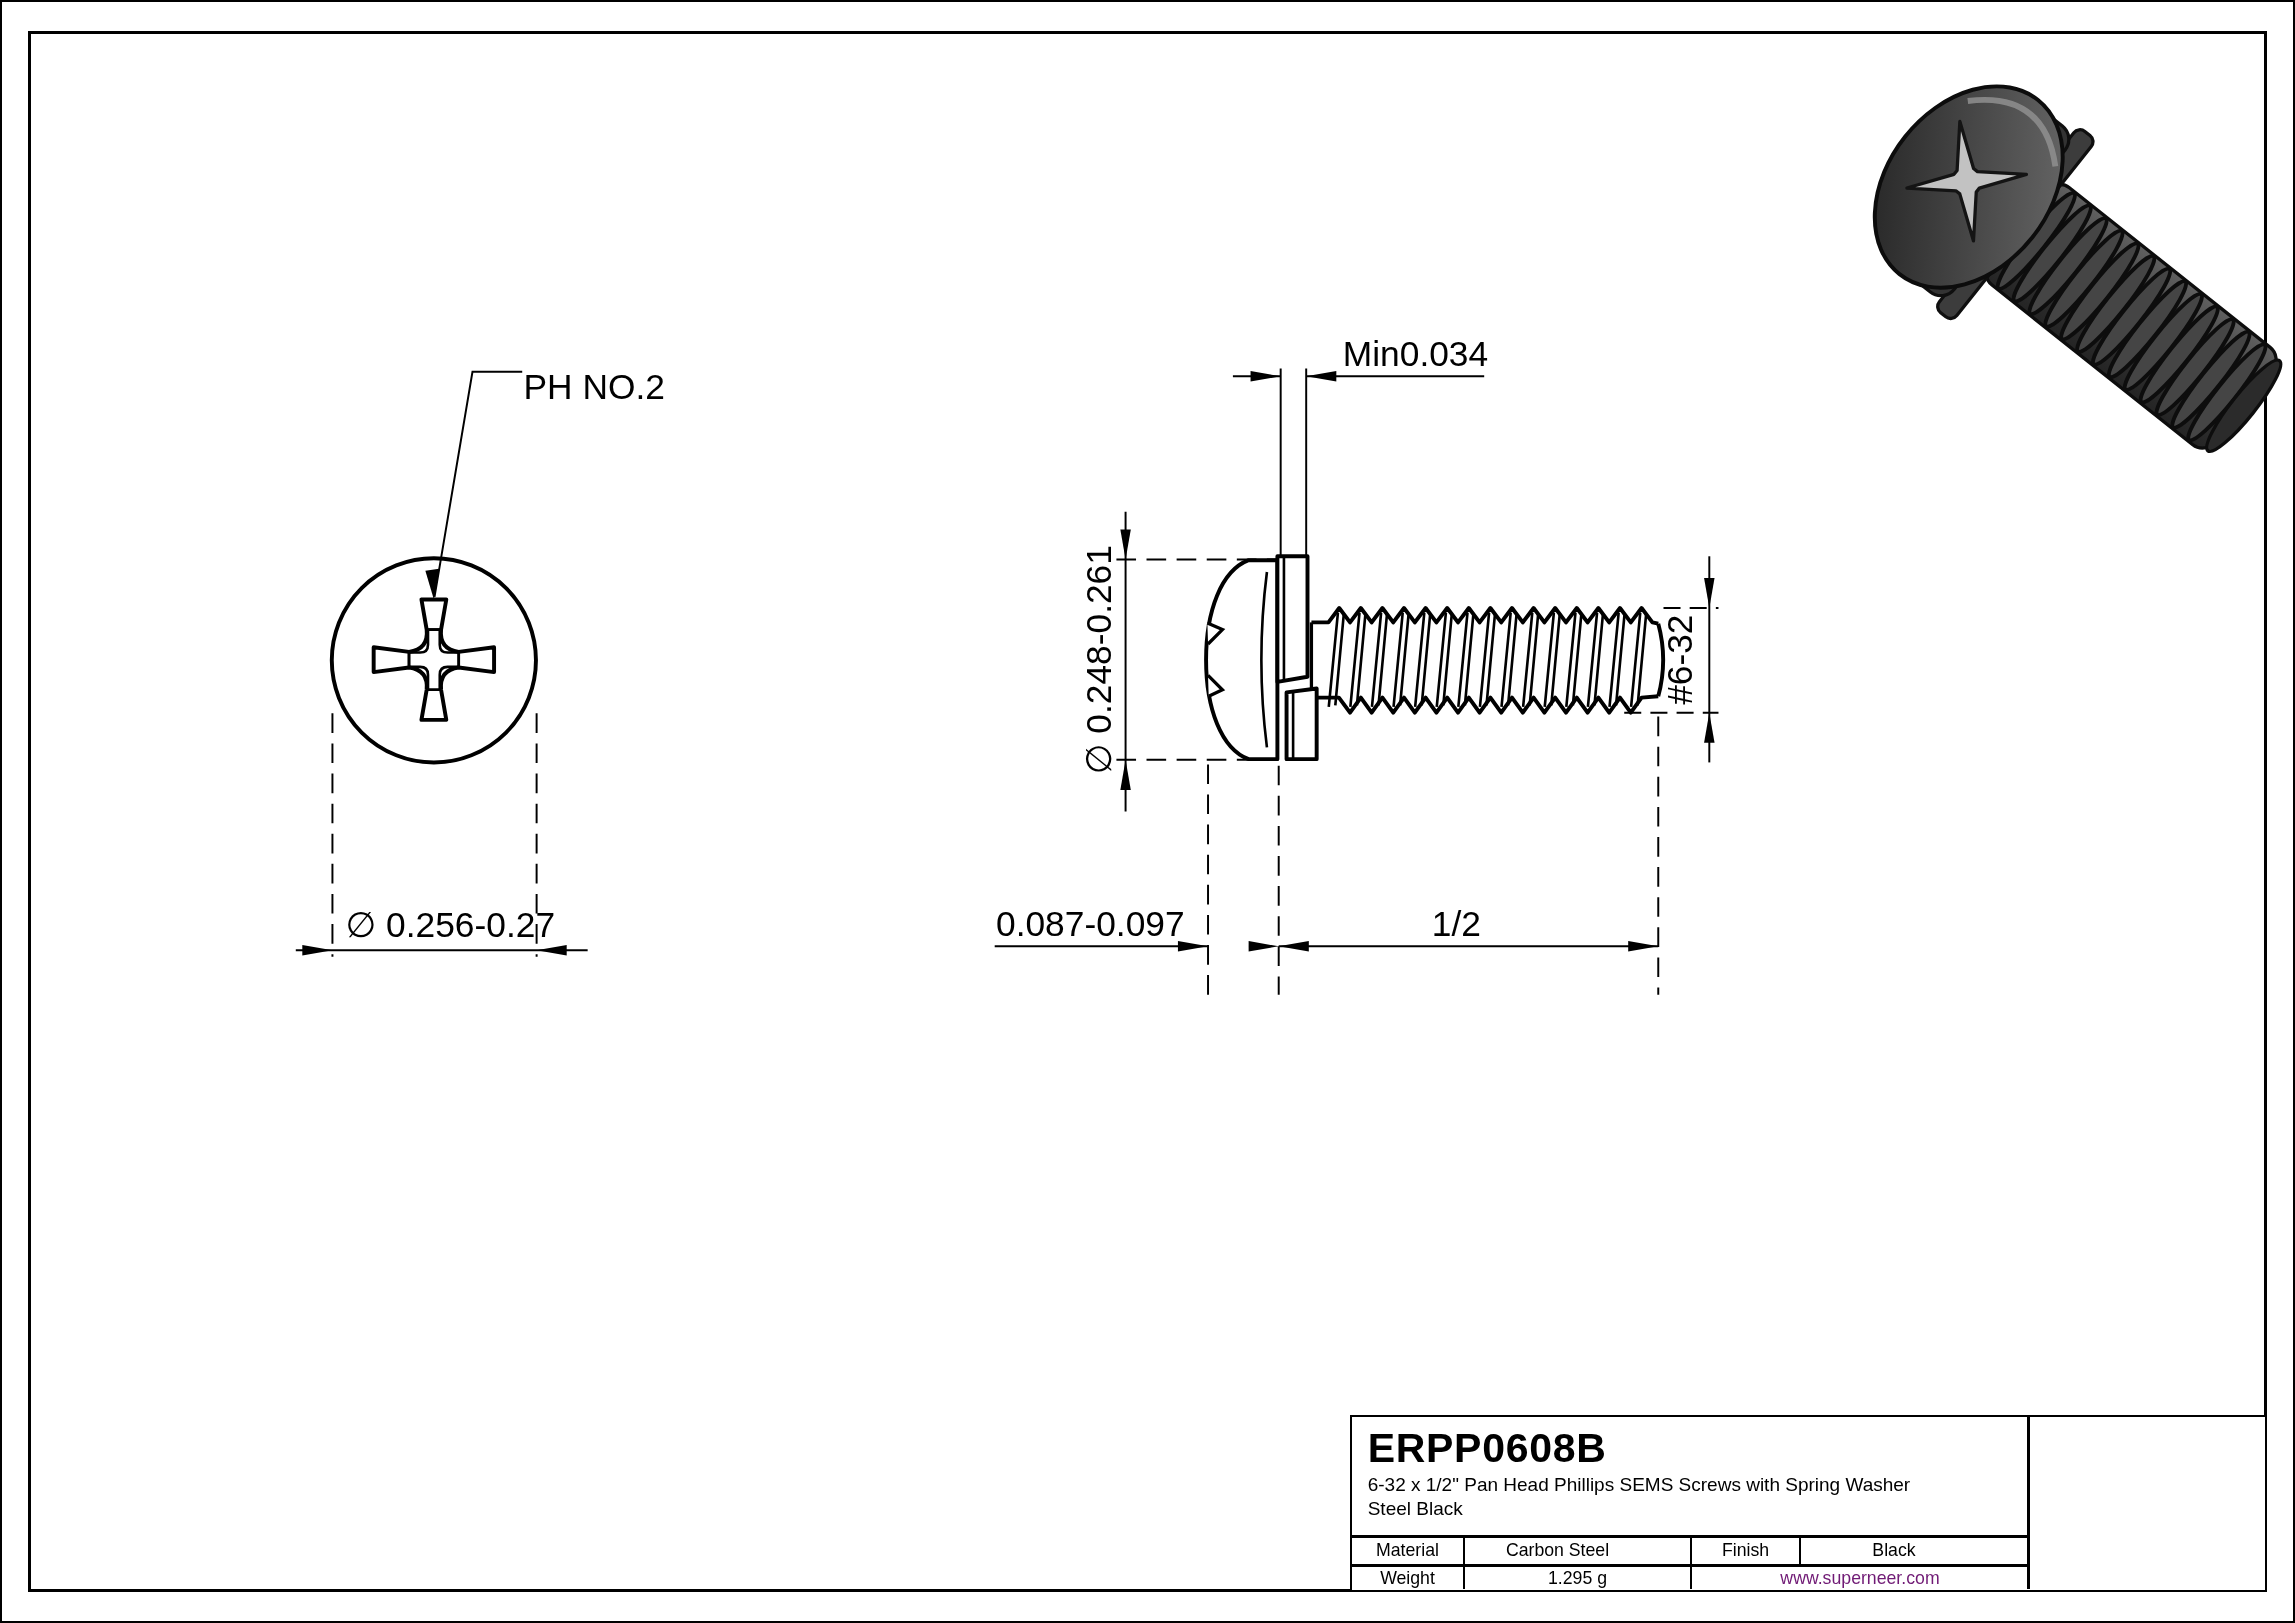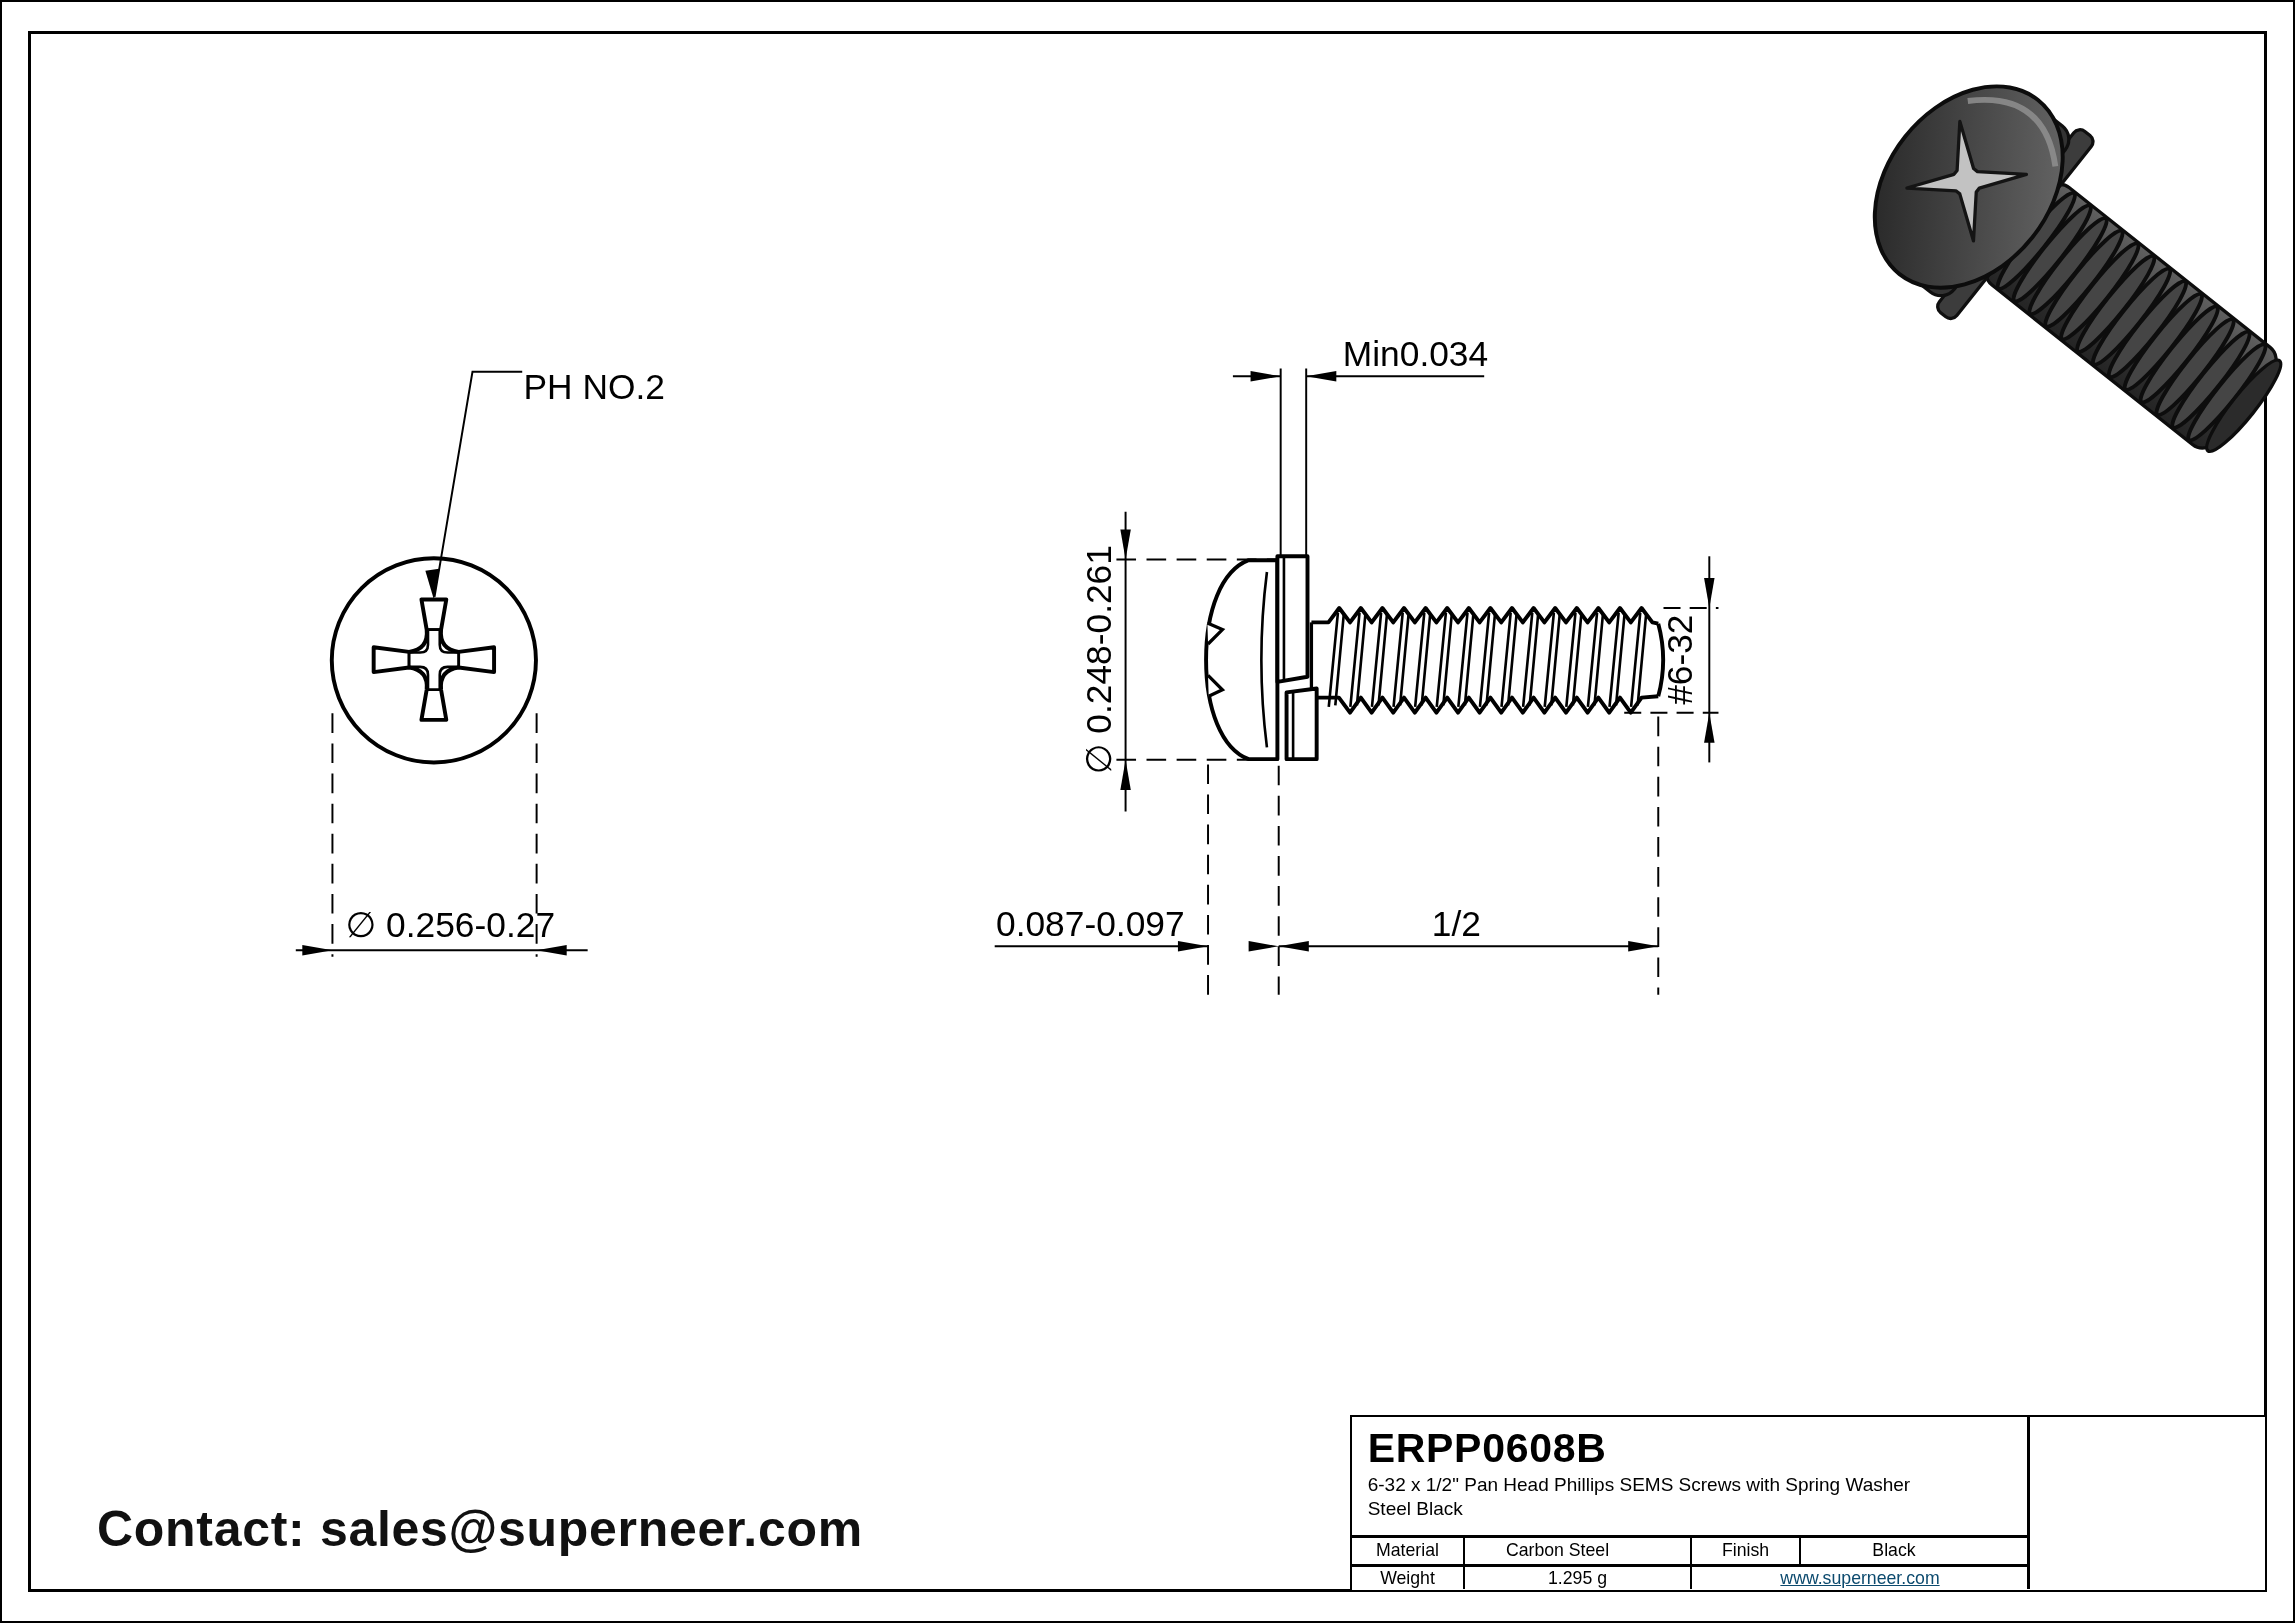--- a/index.html
+++ b/index.html
@@ -11,21 +11,21 @@
   svg.drawing { position:absolute; left:0; top:0; width:2295px; height:1623px; }
   svg text { font-family:"Liberation Sans", sans-serif; fill:#000; }
   .dimtext { font-size:54px; }
   .contact { position:absolute; left:97px; top:1500px; font-size:50px; font-weight:600; color:#111; letter-spacing:0.7px; }
   
   .title-block { position:absolute; left:1350px; top:1415px; width:917px; height:177px; border:2.6px solid #000; background:#fff; }
   .tb-line { position:absolute; background:#000; }
   .part-number { position:absolute; left:15.7px; top:7.9px; font-size:41px; font-weight:700; letter-spacing:0.7px; color:#000; }
   .part-desc { position:absolute; left:15.7px; top:56px; width:550px; font-size:19px; line-height:1.28; color:#000; }
   .cell { position:absolute; display:flex; align-items:center; justify-content:center; font-size:17.7px; color:#000; }
-  .cell.url { color:#0c4a6e;text-decoration:underline; }
+  .cell.url { color:#701a75; }
   .logo-cell { position:absolute; left:675px; top:0; width:242px; height:172px; }
   .logo-mark { position:absolute; left:88px; top:15px; }
   .logo-word { position:absolute; left:0; right:0; top:137px; text-align:center; font-size:29.5px; font-weight:700; letter-spacing:2px; color:#1b88d2; }
 </style>
 </head>
 <body>
 
 <div class="page">
 
   <div class="outer-border"></div>
@@ -132,21 +132,20 @@
         </g>
       <ellipse cx="3545" cy="287" rx="18" ry="88" fill="#2b2b2b" stroke="#0d0d0d" stroke-width="5"></ellipse>
       <rect x="3082" y="110" width="34" height="354" rx="12" fill="#3c3c3c" stroke="#0f0f0f" stroke-width="5"></rect>
       <rect x="3008" y="125" width="80" height="324" rx="26" fill="#333333" stroke="#0f0f0f" stroke-width="5"></rect>
       <ellipse cx="3008" cy="287" rx="124" ry="170" fill="url(#gHead)" stroke="#0c0c0c" stroke-width="6"></ellipse>
       <path d="M 2925,185 Q 3008,100 3092,180" fill="none" stroke="#8f8f8f" stroke-width="9" opacity="0.85"></path>
       <polygon points="3021.7,285.8 3065,347 3003.8,303.7 2996.2,303.7 2935,347 2978.3,285.8 2978.3,278.2 2935,217 2996.2,260.3 3003.8,260.3 3065,217 3021.7,278.2" fill="#c2c2c2" stroke="#141414" stroke-width="5" stroke-linejoin="round"></polygon>
     </g>
   </svg>
 
-  <div class="contact">Contact: sales@superneer.com</div>
 
   <div class="title-block">
 
     <div class="tb-line" style="left:675px; top:0; width:2.6px; height:172px;"></div>
     <div class="tb-line" style="left:0; top:118px; width:678px; height:2.6px;"></div>
     <div class="tb-line" style="left:0; top:147px; width:678px; height:2.6px;"></div>
     <div class="tb-line" style="left:111px; top:118px; width:2px; height:54px;"></div>
     <div class="tb-line" style="left:338px; top:118px; width:2px; height:54px;"></div>
     <div class="tb-line" style="left:447px; top:118px; width:2px; height:31px;"></div>
 

